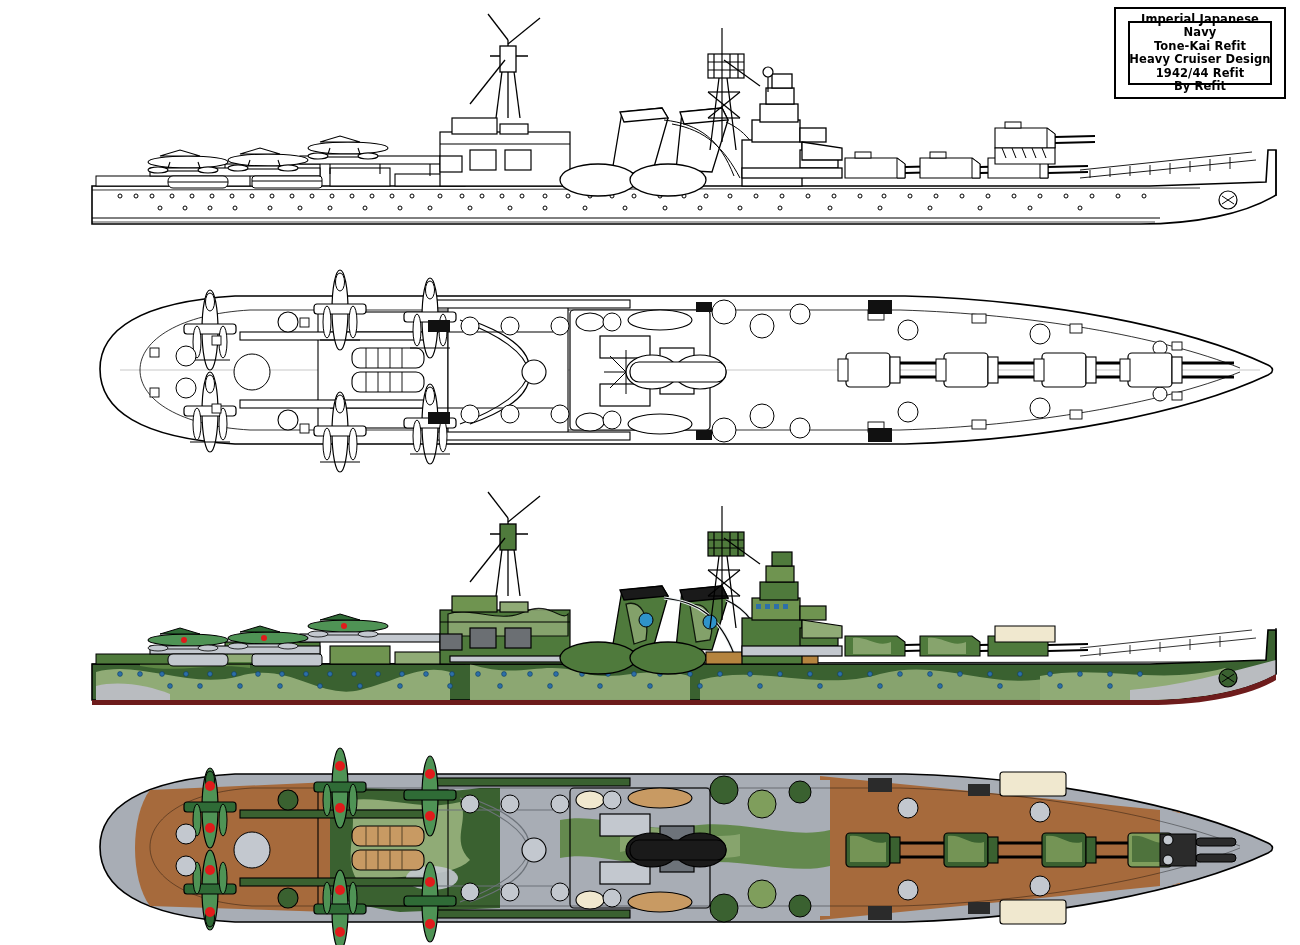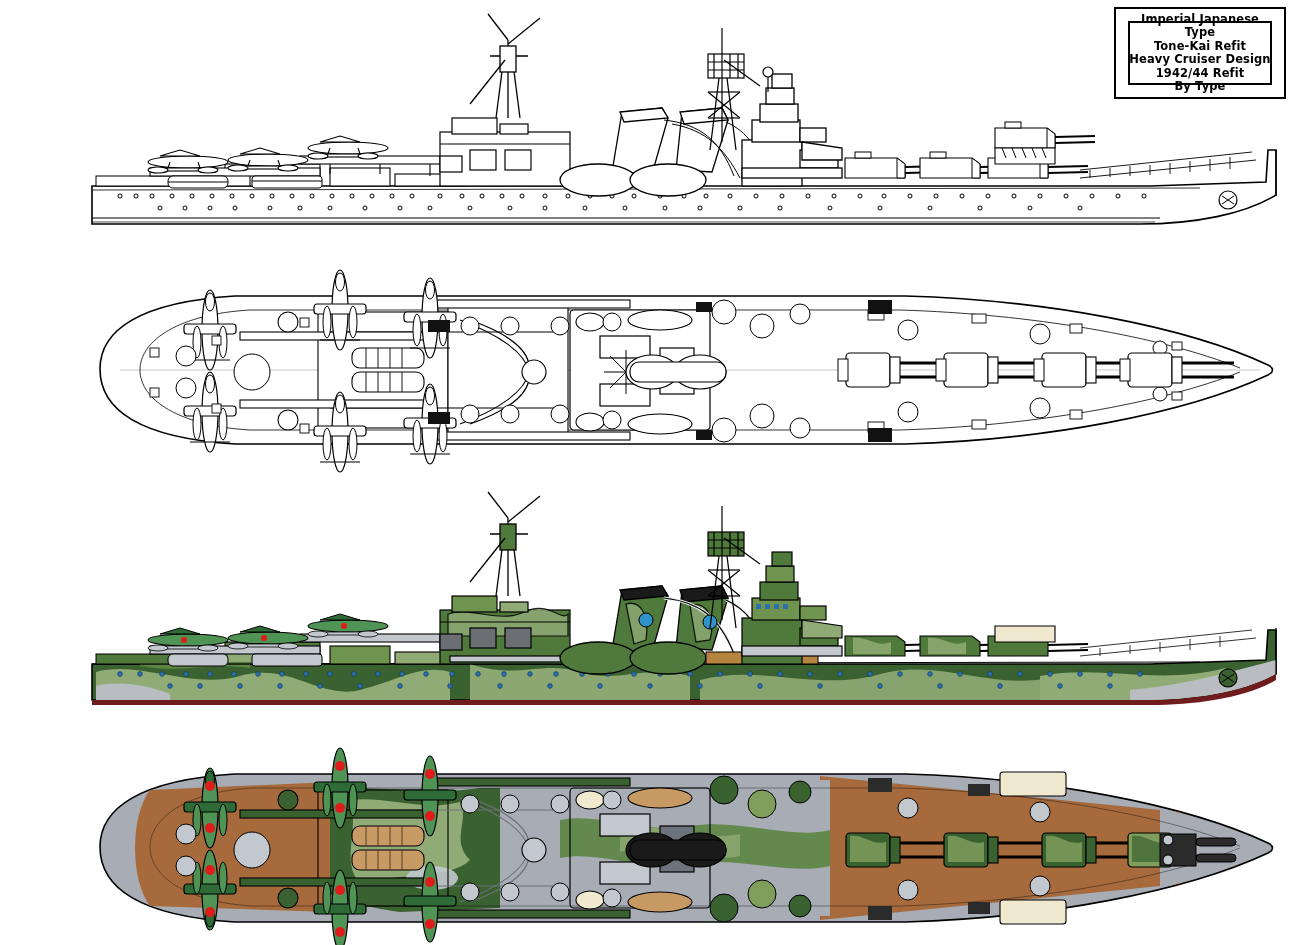--- a/index.html
+++ b/index.html
@@ -957,19 +957,19 @@
       <rect x="968" y="784" width="22" height="12"></rect>
       <rect x="968" y="902" width="22" height="12"></rect>
     </g>
   </g>
 </svg>
 </div>
 
 <div class="titleblock">
   <div class="inner">
     <div class="line">Imperial Japanese</div>
-    <div class="line">Type</div>
+    <div class="line">Navy</div>
     <div class="line">Tone-Kai Refit</div>
     <div class="line">Heavy Cruiser Design</div>
     <div class="line">1942/44 Refit</div>
-    <div class="line">By Type</div>
+    <div class="line">By Refit</div>
   </div>
 </div>
 
 </body></html>

